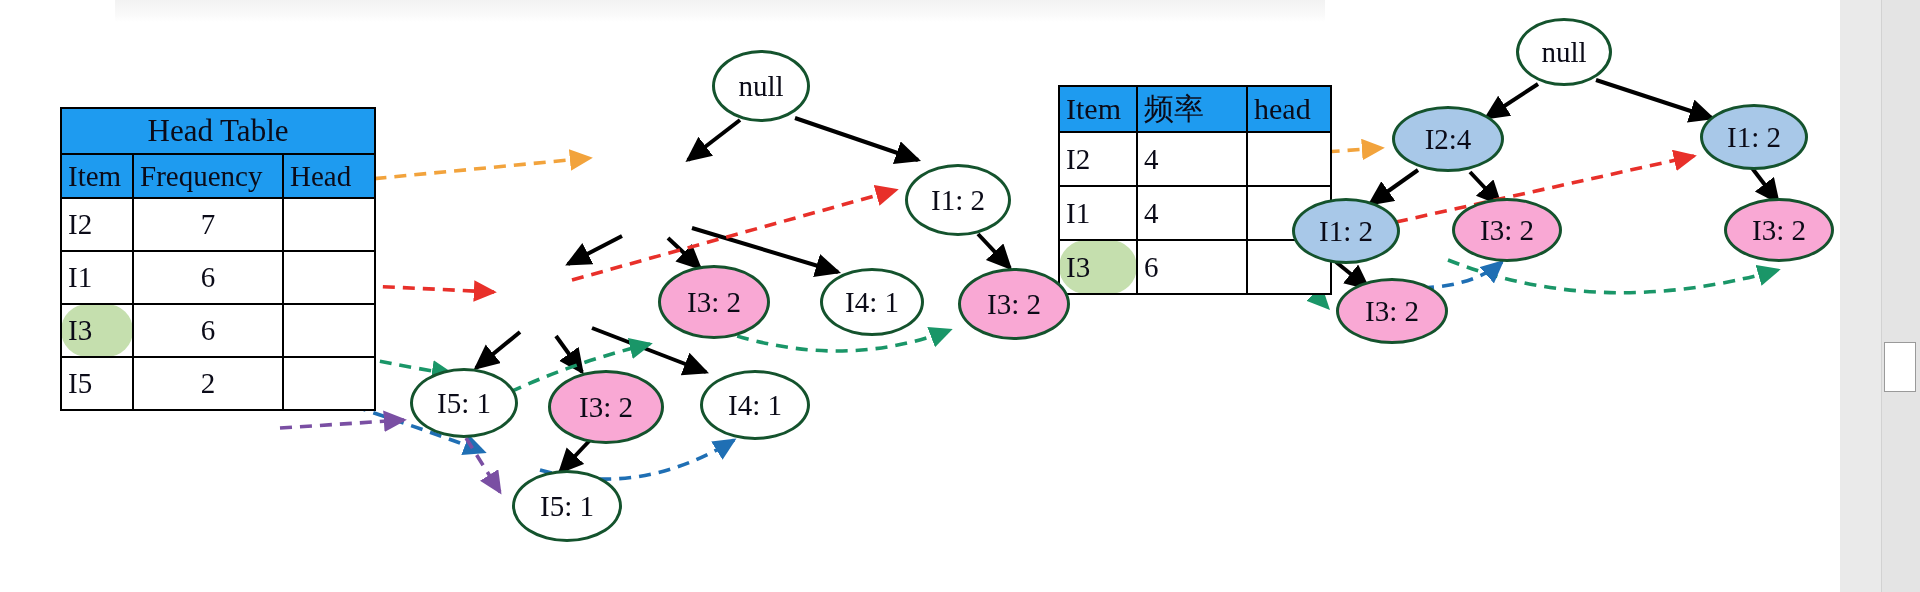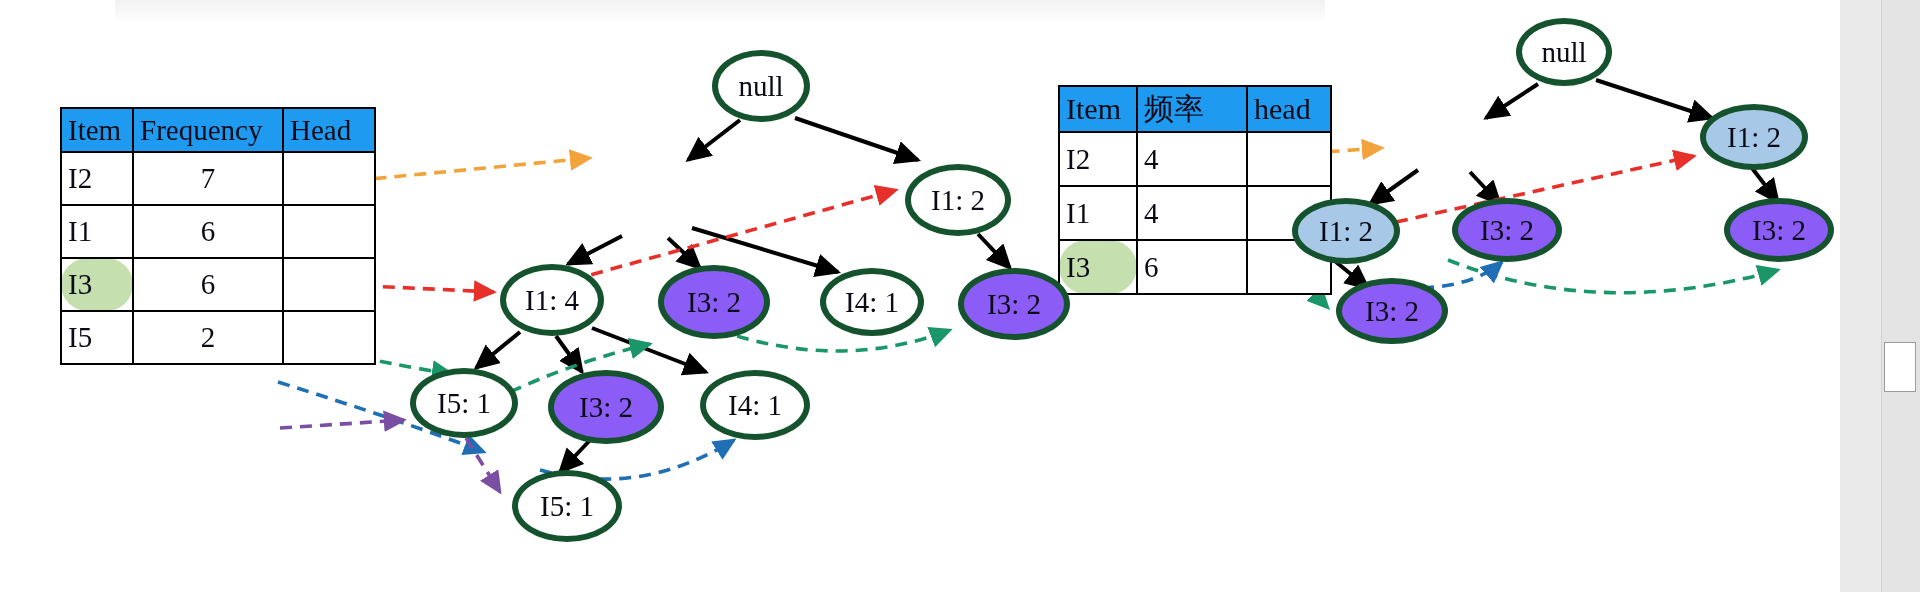--- a/index.html
+++ b/index.html
@@ -60,27 +60,27 @@
   #cond-table .colhdr{height:44px;font-size:30px;text-align:left;}
   #cond-table td.item{width:64px;height:52px;font-size:29px;text-align:left;}
   #cond-table td.freq{width:96px;height:52px;font-size:29px;text-align:left;}
   #cond-table td.head{width:70px;height:52px;}
   .cjk{font-family:"DejaVu Sans","Liberation Sans",sans-serif;font-size:27px;}
 
   
   .node{
     position:absolute;
     display:flex;align-items:center;justify-content:center;
-    border:6px solid #14532d;border-radius:50%;
+    border:3px solid #14532d;border-radius:50%;
     color:#0b0b18;
     font-size:29px;
     background:#ffffff;
     box-sizing:border-box;
   }
-  .node.green{background:#8b5cf6;}
+  .node.green{background:#f9a8d4;}
   .node.blue{background:#a8c8e8;}
 
   svg.edges{position:absolute;left:0;top:0;width:1920px;height:592px;pointer-events:none;}
 </style>
 </head>
 <body>
 
 <div id="stage">
 
   <div class="top-band"></div>
@@ -149,20 +149,23 @@
       <path d="M1402,288 Q1470,290 1502,262" stroke="#1f6fb4" marker-end="url(#ah-blue)"></path>
 
       <path d="M280,428 L404,420" stroke="#7a4fa3" marker-end="url(#ah-purple)"></path>
       <path d="M466,438 Q486,470 500,492" stroke="#7a4fa3" marker-end="url(#ah-purple)"></path>
     </g>
   </svg>
 
   <table class="ftable" id="head-table">
     <tbody>
       <tr>
+        <td class="hdr-blue title" colspan="3">Head Table</td>
+      </tr>
+      <tr>
         <td class="hdr-blue colhdr">Item</td>
         <td class="hdr-blue colhdr">Frequency</td>
         <td class="hdr-blue colhdr">Head</td>
       </tr>
       <tr>
         <td class="item">I2</td>
         <td class="freq">7</td>
         <td class="head"></td>
       </tr>
       <tr>
@@ -203,30 +206,30 @@
       <tr>
         <td class="item cell-green">I3</td>
         <td class="freq">6</td>
         <td class="head"></td>
       </tr>
     </tbody>
   </table>
 
   <div class="node" style="left:712px;top:50px;width:98px;height:72px;">null</div>
   <div class="node" style="left:905px;top:164px;width:106px;height:72px;">I1: 2</div>
-  <div class="node" style="left:500px;top:264px;width:104px;height:72px;">I1: 4</div>
   <div class="node green" style="left:658px;top:265px;width:112px;height:74px;">I3: 2</div>
   <div class="node" style="left:820px;top:268px;width:104px;height:68px;">I4: 1</div>
   <div class="node green" style="left:958px;top:268px;width:112px;height:72px;">I3: 2</div>
   <div class="node" style="left:410px;top:368px;width:108px;height:70px;">I5: 1</div>
   <div class="node green" style="left:548px;top:370px;width:116px;height:74px;">I3: 2</div>
   <div class="node" style="left:700px;top:370px;width:110px;height:70px;">I4: 1</div>
   <div class="node" style="left:512px;top:470px;width:110px;height:72px;">I5: 1</div>
 
   <div class="node" style="left:1516px;top:18px;width:96px;height:68px;">null</div>
+  <div class="node blue" style="left:1392px;top:106px;width:112px;height:66px;">I2:4</div>
   <div class="node blue" style="left:1700px;top:104px;width:108px;height:66px;">I1: 2</div>
   <div class="node blue" style="left:1292px;top:198px;width:108px;height:66px;">I1: 2</div>
   <div class="node green" style="left:1452px;top:198px;width:110px;height:64px;">I3: 2</div>
   <div class="node green" style="left:1724px;top:198px;width:110px;height:64px;">I3: 2</div>
   <div class="node green" style="left:1336px;top:278px;width:112px;height:66px;">I3: 2</div>
 
   <div class="scroll-gutter"></div>
   <div class="scroll-track">
     <div class="scroll-thumb"></div>
   </div>

